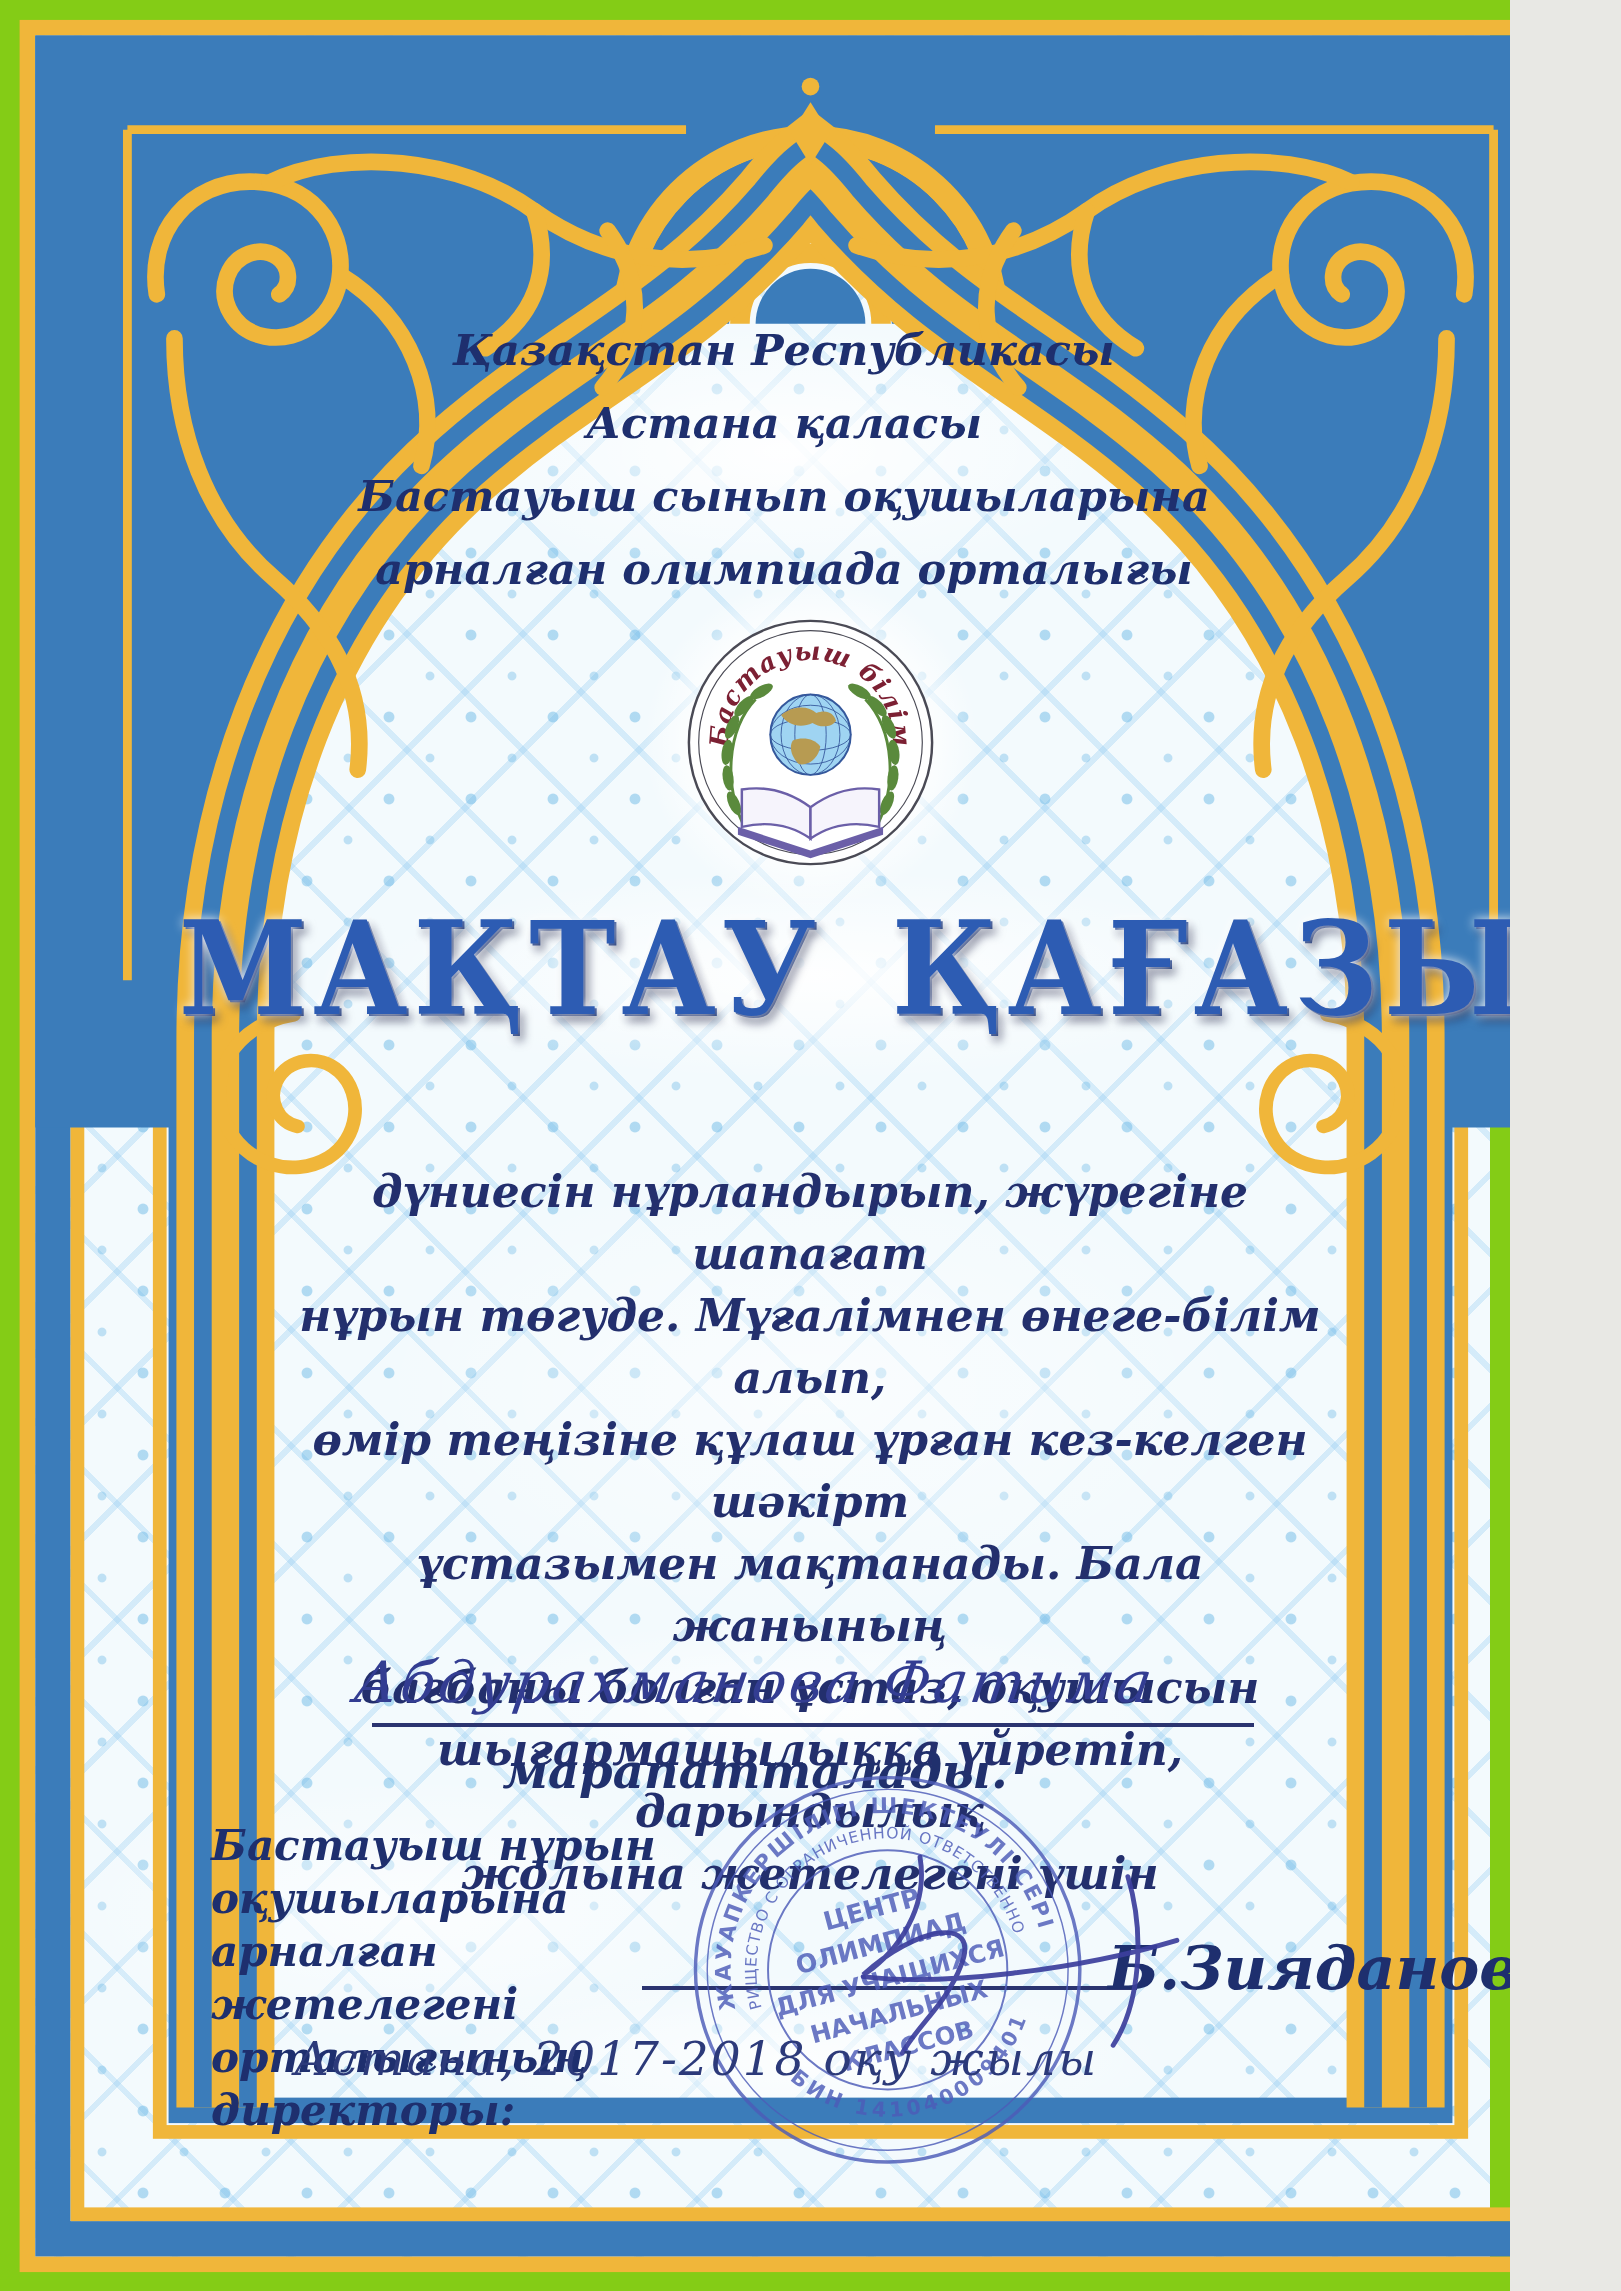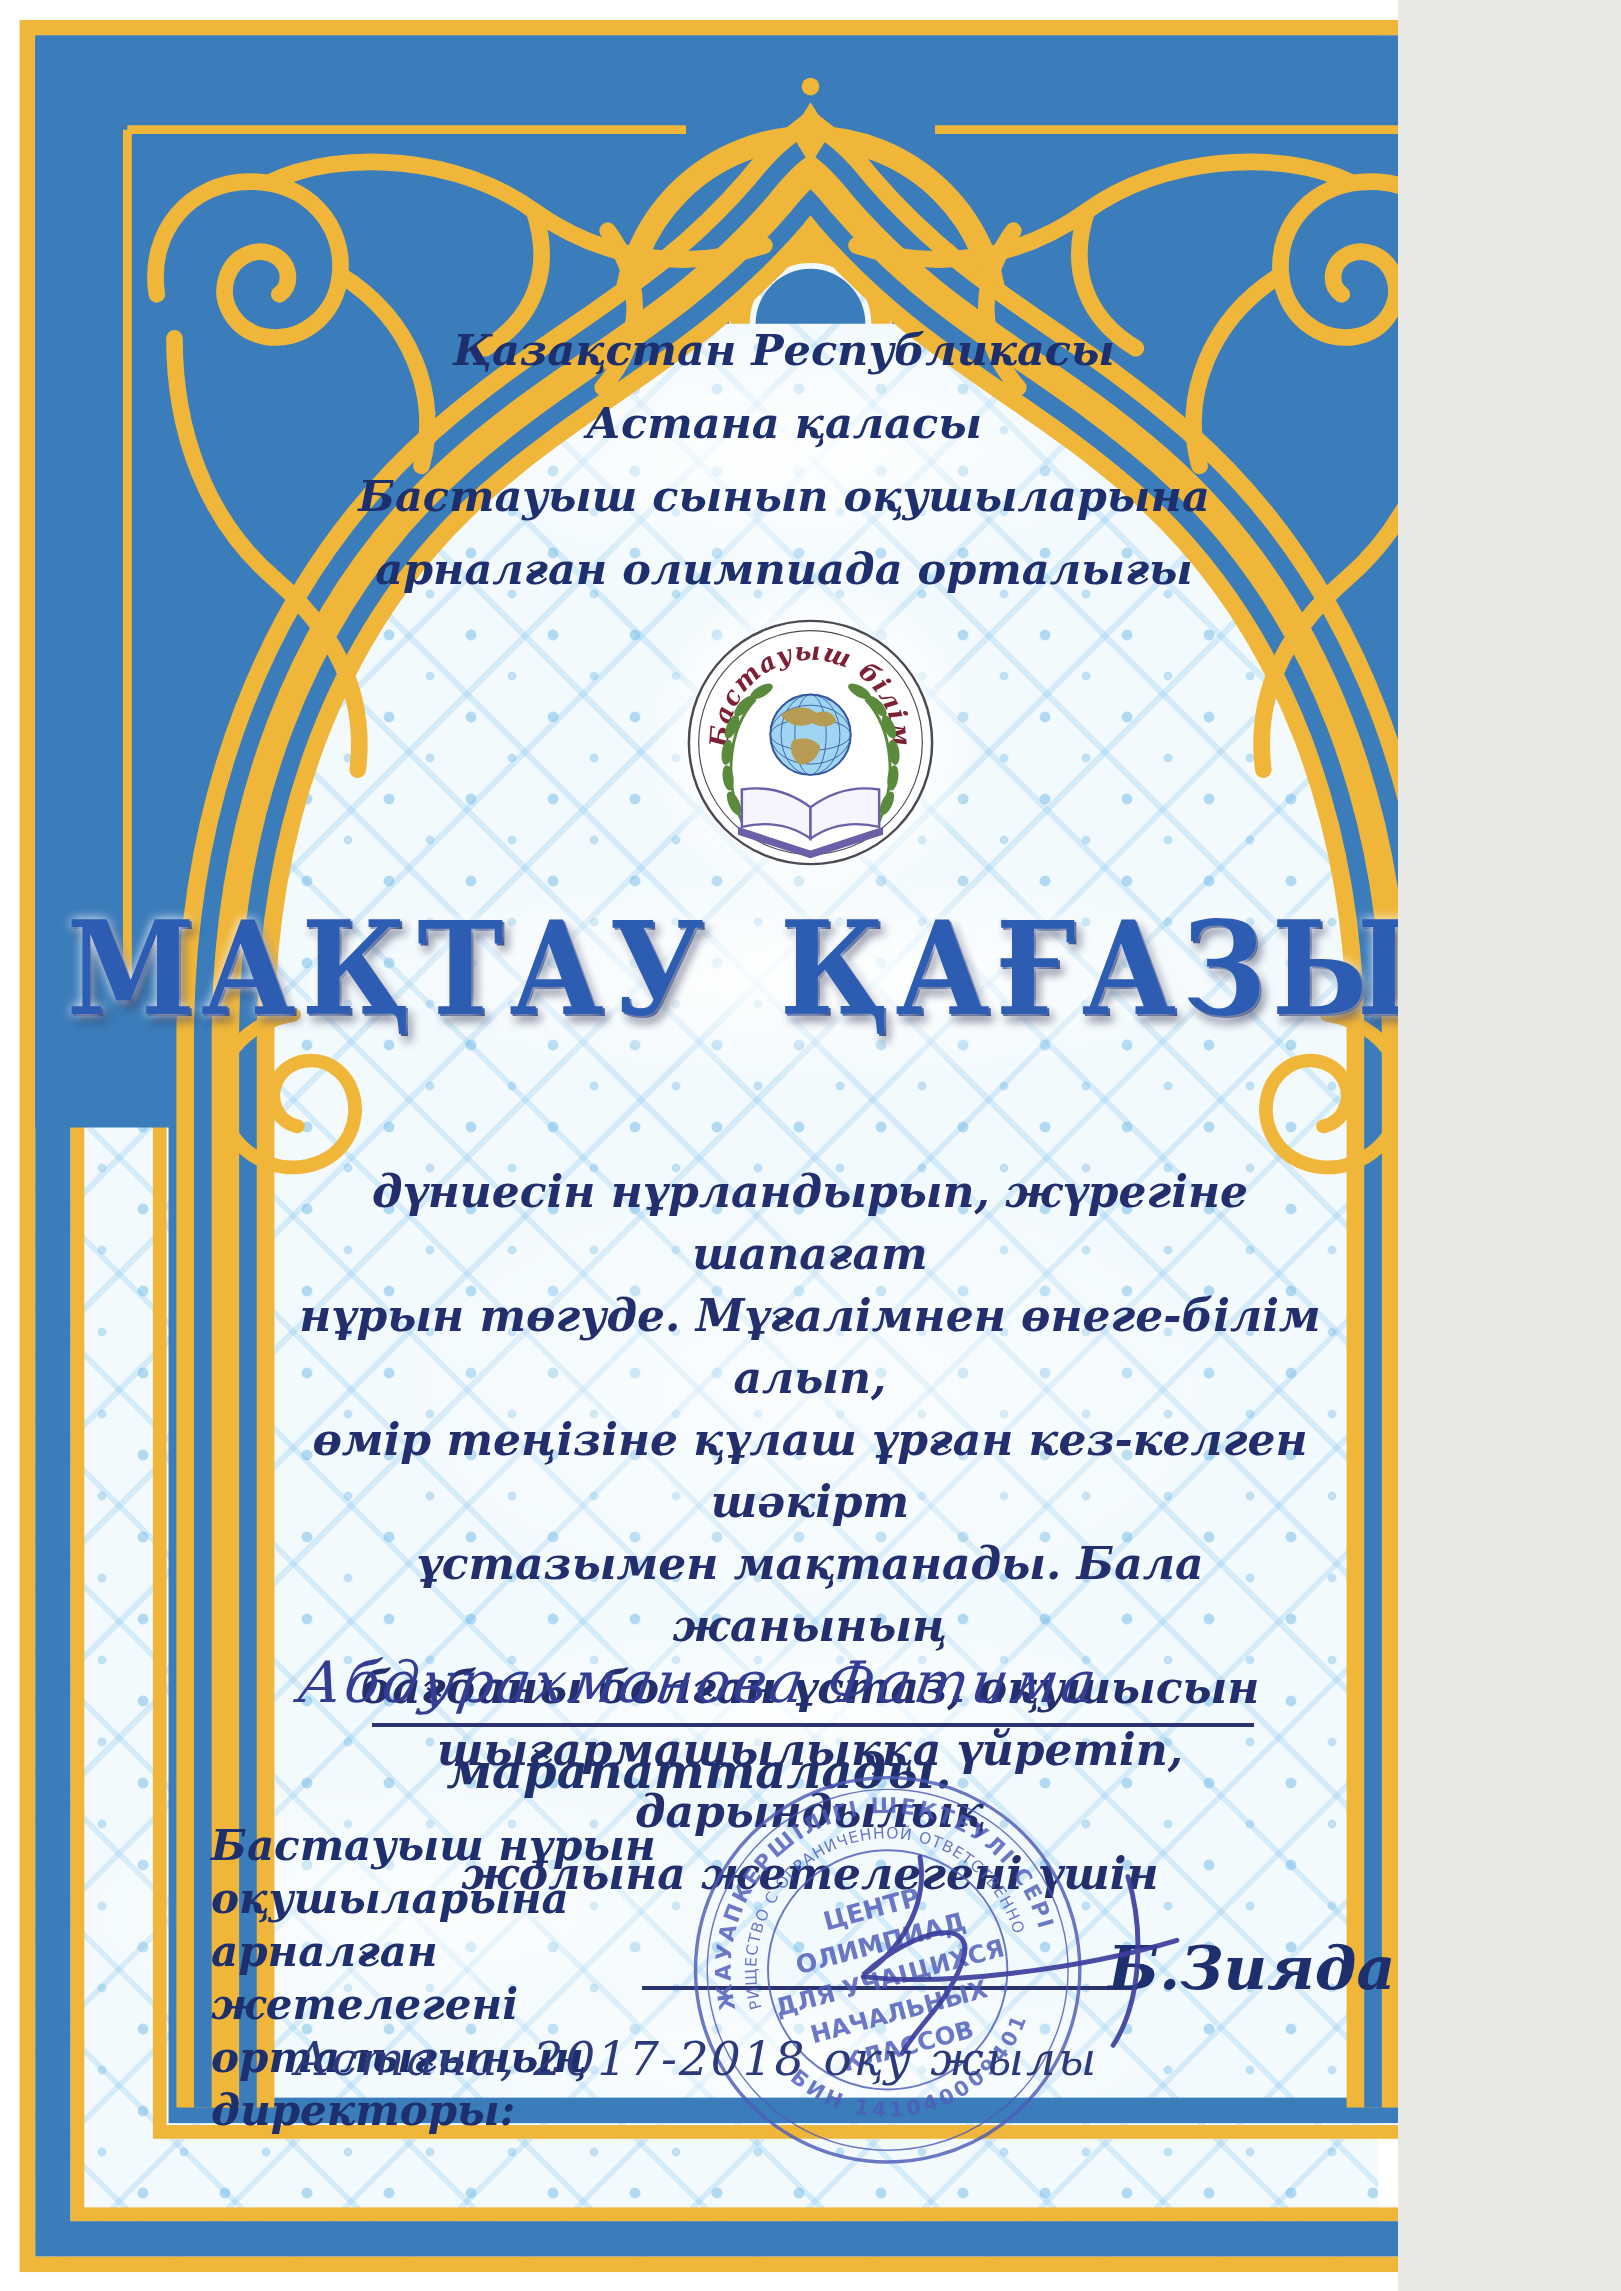--- a/index.html
+++ b/index.html
@@ -1,16 +1,16 @@
 <!DOCTYPE html>
 <html><head>
 <meta charset="utf-8">
 <style>
   html,body{margin:0;padding:0;background:#e8e8e4;}
-  .page{position:relative;width:1398px;height:2292px;background:#ffffff;overflow:hidden;
+  .page{position:relative;width:1510px;height:2292px;background:#84cc16;overflow:hidden;
         font-family:"DejaVu Serif","Liberation Serif",serif;}
   
   .pattern{position:absolute;left:19.6px;top:19.6px;right:19.6px;bottom:19.6px;z-index:1;
     background-color:#f3fafd;
     background-image:
       radial-gradient(circle 8.8px at 41px 41px, rgba(110,185,230,.50) 0 4.9px, rgba(110,185,230,0) 5.9px),
       radial-gradient(circle 6.9px at 0px 0px, rgba(110,185,230,.40) 0 3.9px, rgba(110,185,230,0) 4.9px),
       radial-gradient(circle 6.9px at 82px 0px, rgba(110,185,230,.40) 0 3.9px, rgba(110,185,230,0) 4.9px),
       radial-gradient(circle 6.9px at 0px 82px, rgba(110,185,230,.40) 0 3.9px, rgba(110,185,230,0) 4.9px),
       radial-gradient(circle 6.9px at 82px 82px, rgba(110,185,230,.40) 0 3.9px, rgba(110,185,230,0) 4.9px),

